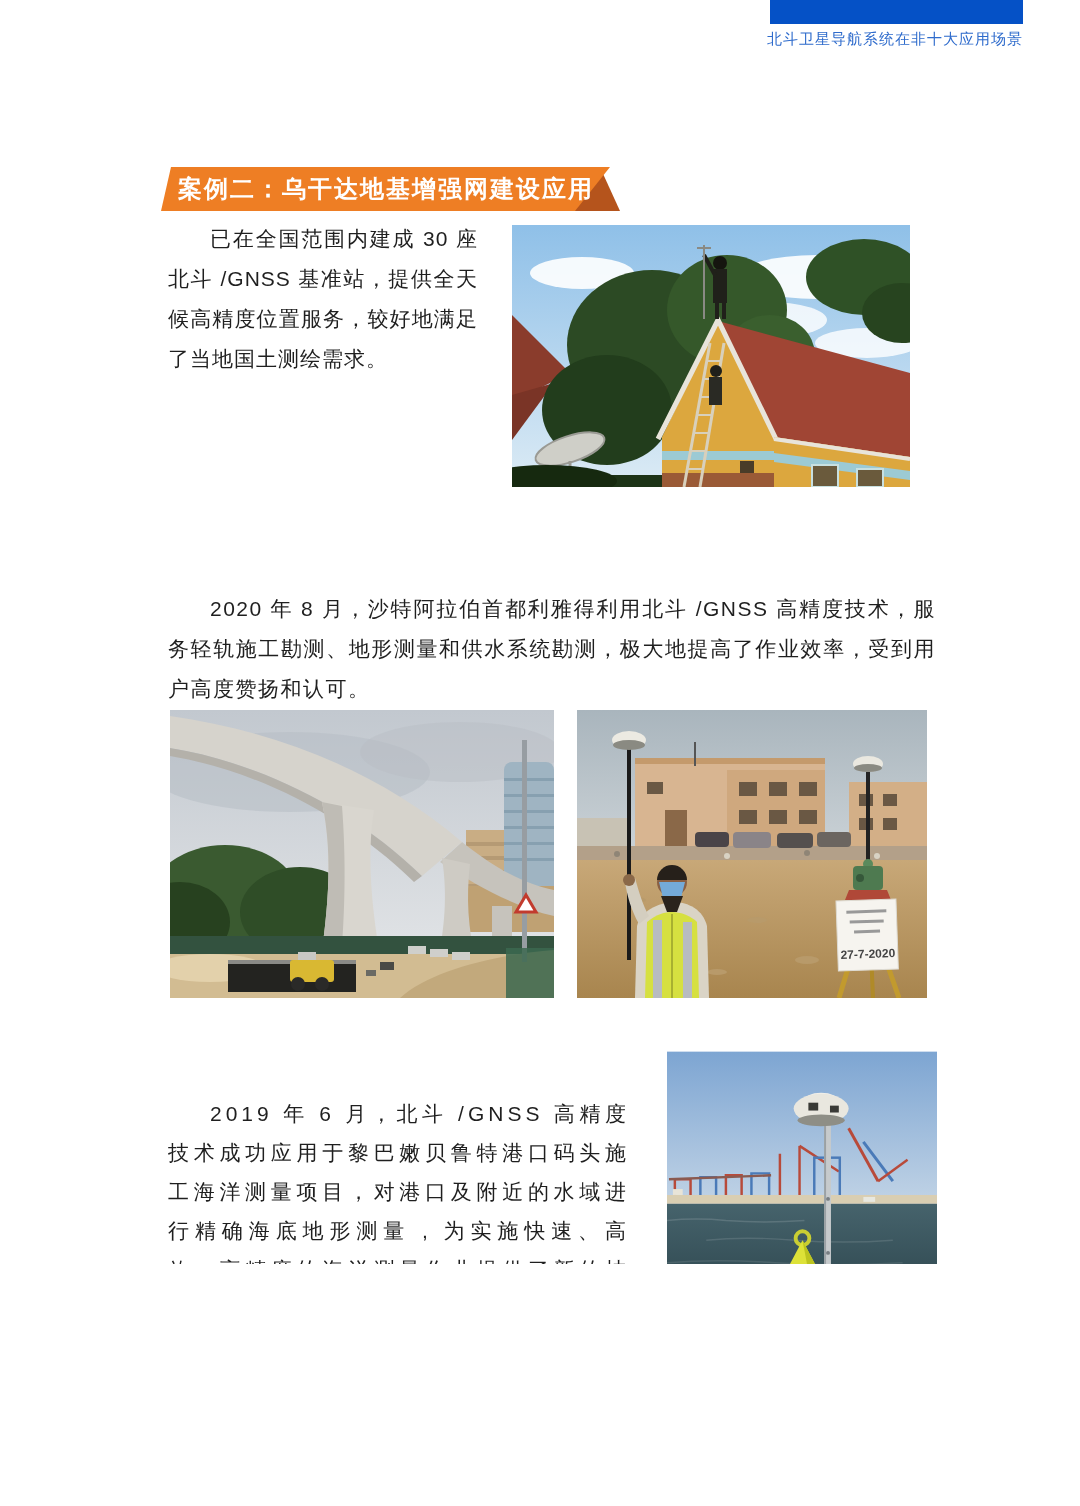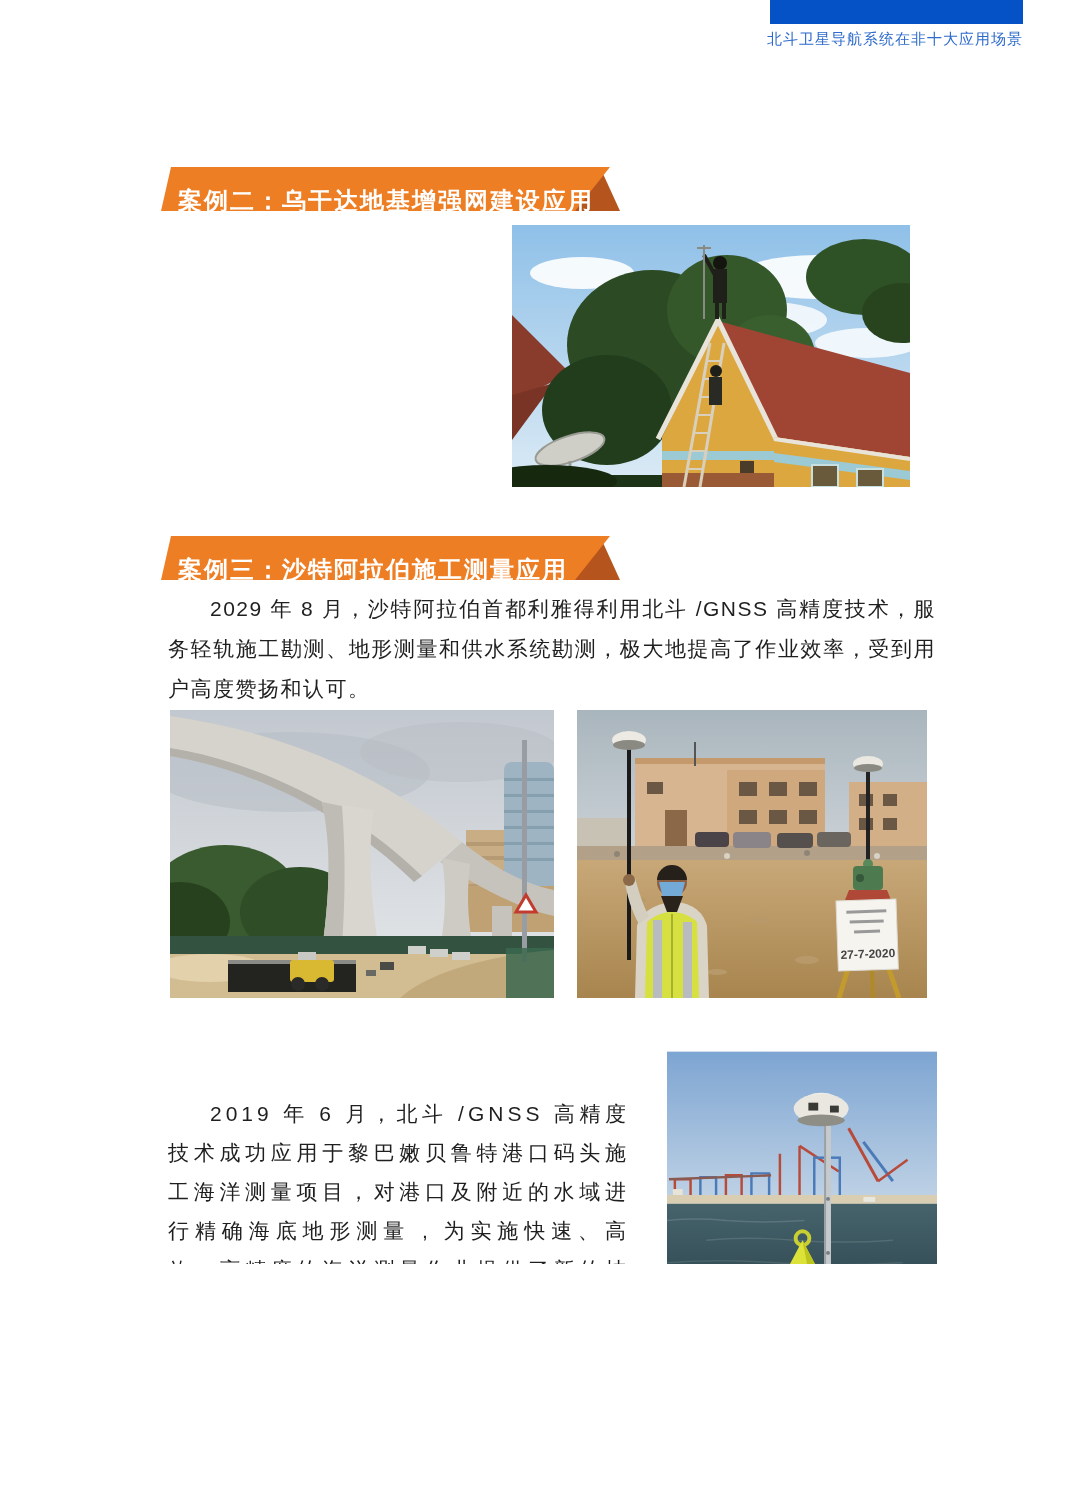--- a/index.html
+++ b/index.html
@@ -13,21 +13,21 @@
   
   .header-bar{left:770px;top:0;width:253px;height:24px;background:#0551c6;}
   .header-title{
     top:30px;right:57px;font-size:15px;letter-spacing:1px;
     color:#2e6bcc;font-weight:400;white-space:nowrap;
   }
   
   .banner{height:44px;}
   .banner svg.banner-bg{position:absolute;left:0;top:0;width:100%;height:100%;}
   .banner .banner-text{
-    position:absolute;left:20px;top:12px;line-height:44px;
+    position:absolute;left:20px;top:0;line-height:44px;
     color:#ffffff;font-size:24px;font-weight:bold;letter-spacing:2px;
     white-space:nowrap;
   }
   .banner-case2{left:158px;top:167px;width:462px;}
   .banner-case3{left:158px;top:536px;width:462px;}
   .banner-case4{left:158px;top:1046px;width:494px;}
   
   .para{
     font-size:21px;line-height:40px;text-align:justify;
     text-indent:2em;color:#1f1f1f;
@@ -53,20 +53,21 @@
   <div class="abs header-title">北斗卫星导航系统在非十大应用场景</div>
 
   <div class="abs banner banner-case2">
     <svg class="banner-bg" viewBox="0 0 462 45" preserveAspectRatio="none">
       <polygon points="445,7 462,45 404,45" fill="#B5541C"></polygon>
       <polygon points="13,0 452,0 417,45 3,45" fill="#EE7E24"></polygon>
     </svg>
     <span class="banner-text">案例二：乌干达地基增强网建设应用</span>
   </div>
 
+  <div class="abs para para-case2">已在全国范围内建成 30 座北斗 /GNSS 基准站，提供全天候高精度位置服务，较好地满足了当地国土测绘需求。</div>
 
   <svg class="abs photo photo-uganda" viewBox="0 0 398 262">
     <defs>
       <linearGradient id="p1sky" x1="0" y1="0" x2="0" y2="1">
         <stop offset="0" stop-color="#8fc0e8"></stop>
           <stop offset="1" stop-color="#dcebf5"></stop>
       </linearGradient>
     </defs>
     <rect x="0" y="0" width="398" height="262" fill="url(#p1sky)"></rect>
     <ellipse cx="70" cy="48" rx="52" ry="16" fill="#ffffff" opacity="0.9"></ellipse>
@@ -112,29 +113,22 @@
     <line x1="192" y1="20" x2="192" y2="94" stroke="#8a8a84" stroke-width="2"></line>
     <line x1="185" y1="23" x2="199" y2="23" stroke="#8a8a84" stroke-width="2"></line>
     <g transform="rotate(-18 58 224)">
       <ellipse cx="58" cy="224" rx="36" ry="13" fill="#cfcfc8" stroke="#9a9a94" stroke-width="2"></ellipse>
     </g>
     <line x1="58" y1="236" x2="58" y2="252" stroke="#9a9a94" stroke-width="3"></line>
     <rect x="0" y="250" width="150" height="12" fill="#1d3317"></rect>
     <ellipse cx="35" cy="256" rx="70" ry="16" fill="#16290f"></ellipse>
   </svg>
 
-  <div class="abs banner banner-case3">
-    <svg class="banner-bg" viewBox="0 0 462 45" preserveAspectRatio="none">
-      <polygon points="445,7 462,45 404,45" fill="#B5541C"></polygon>
-      <polygon points="13,0 452,0 417,45 3,45" fill="#EE7E24"></polygon>
-    </svg>
-    <span class="banner-text">案例三：沙特阿拉伯施工测量应用</span>
-  </div>
-
-  <div class="abs para para-case3">2029 年 8 月，沙特阿拉伯首都利雅得利用北斗 /GNSS 高精度技术，服务轻轨施工勘测、地形测量和供水系统勘测，极大地提高了作业效率，受到用户高度赞扬和认可。</div>
+
+  <div class="abs para para-case3">2020 年 8 月，沙特阿拉伯首都利雅得利用北斗 /GNSS 高精度技术，服务轻轨施工勘测、地形测量和供水系统勘测，极大地提高了作业效率，受到用户高度赞扬和认可。</div>
 
   <svg class="abs photo photo-viaduct" viewBox="0 0 384 288">
     <defs>
       <linearGradient id="p2sky" x1="0" y1="0" x2="0" y2="1">
         <stop offset="0" stop-color="#c2c8cf"></stop>
           <stop offset="1" stop-color="#e6e8ea"></stop>
       </linearGradient>
     </defs>
     <rect x="0" y="0" width="384" height="288" fill="url(#p2sky)"></rect>
     <ellipse cx="120" cy="62" rx="140" ry="40" fill="#b7bdc4" opacity="0.55"></ellipse>

